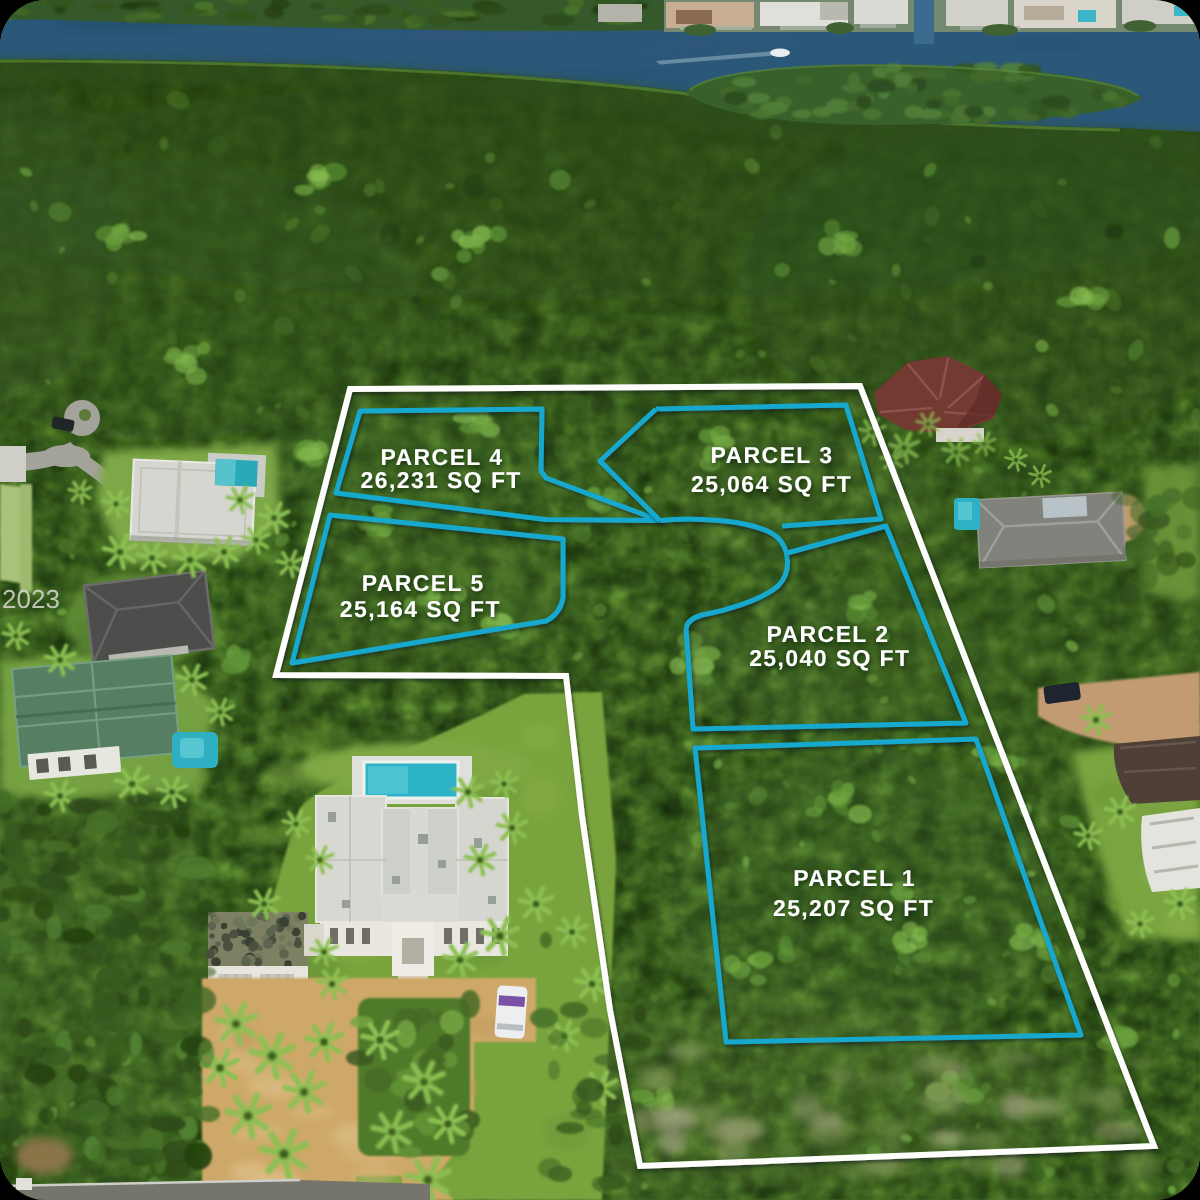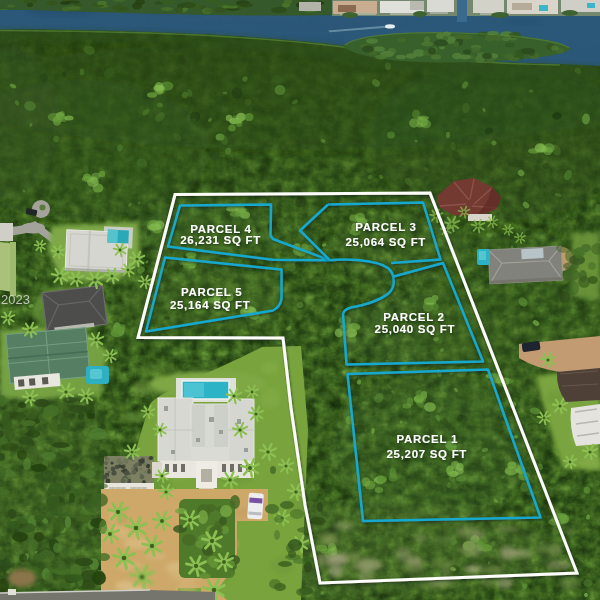--- a/index.html
+++ b/index.html
@@ -1,15 +1,15 @@
 <!DOCTYPE html>
 <html><head><meta charset="utf-8">
 <style>
 html,body{margin:0;padding:0;background:#000;}
-#stage{width:600px;height:600px;position:relative;overflow:hidden;font-family:"Liberation Sans",sans-serif;}
+#stage{width:600px;height:600px;position:relative;overflow:hidden;font-family:"Liberation Sans",sans-serif;border-radius:23px;}
 </style></head><body>
 <div id="stage">
 <svg width="600" height="600" viewBox="0 0 600 600">
 <defs>
 <linearGradient id="forestG" x1="0" y1="0" x2="0.2" y2="1">
 <stop offset="0" stop-color="#35521f"></stop>
 <stop offset="0.3" stop-color="#406327"></stop>
 <stop offset="0.65" stop-color="#476d2a"></stop>
 <stop offset="1" stop-color="#4c732c"></stop>
 </linearGradient>

